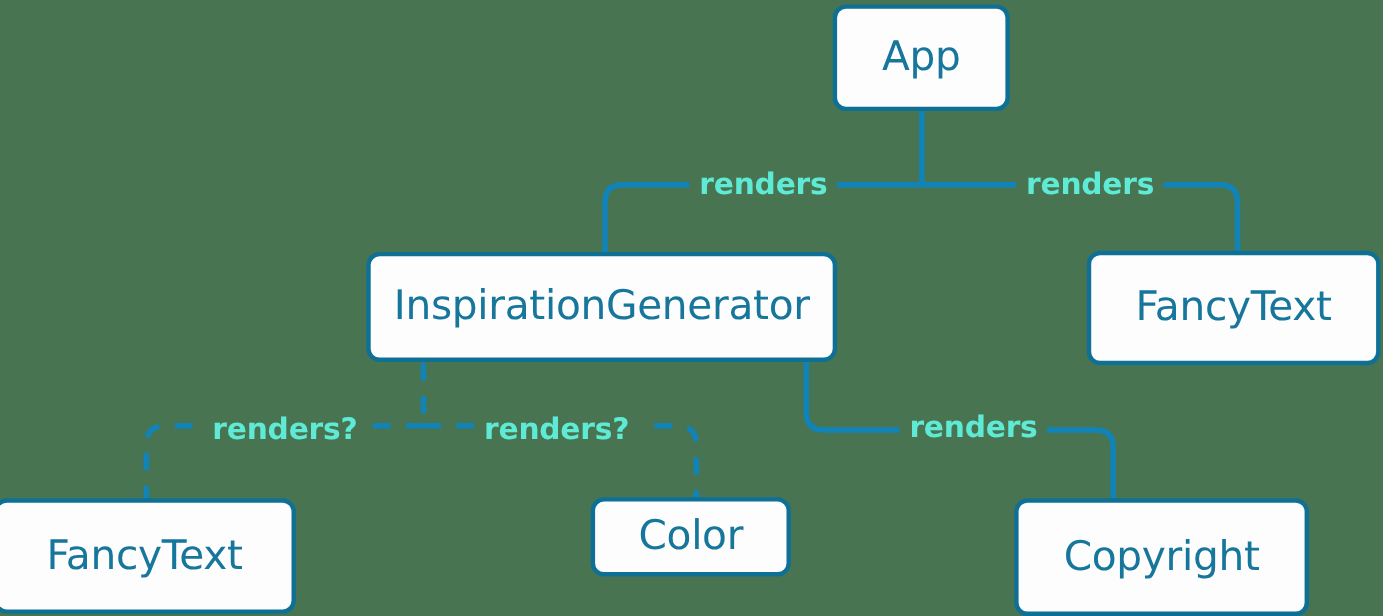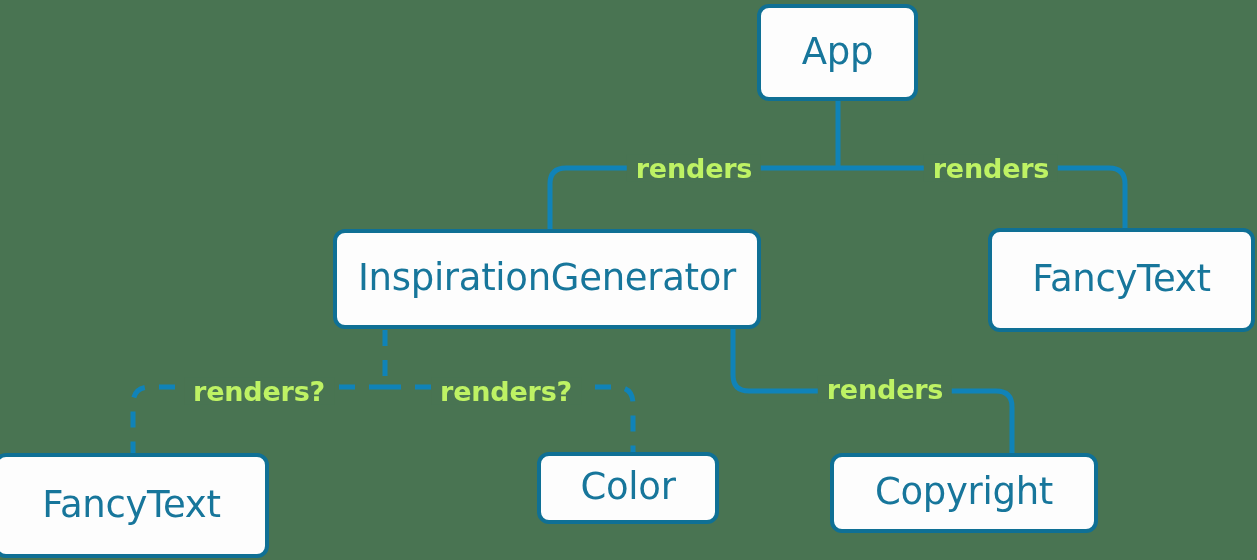--- a/index.html
+++ b/index.html
@@ -33,21 +33,21 @@
     stroke-width: 5;
     stroke-linecap: butt;
     stroke-linejoin: round;
   }
   .edge-path.dashed {
     stroke-dasharray: 16 14;
     stroke-linecap: butt;
   }
   .edge-label {
     position: absolute;
-    color: #bef264;
+    color: #5eead4;
     font-size: 27px;
     font-weight: 600;
     letter-spacing: -0.2px;
     white-space: nowrap;
     transform: translate(-50%, -50%);
     background: #497452;
     padding: 0 9px;
     line-height: 1;
   }
   .node {
@@ -112,17 +112,17 @@
   </div>
 
   <div class="node" style="left:-6px; top:453px; width:275px; height:105px;">
     <span class="node-label">FancyText</span>
   </div>
 
   <div class="node" style="left:537px; top:452px; width:182px; height:72px;">
     <span class="node-label">Color</span>
   </div>
 
-  <div class="node" style="left:830px; top:453px; width:268px; height:80px;">
+  <div class="node" style="left:922px; top:453px; width:268px; height:107px;">
     <span class="node-label">Copyright</span>
   </div>
 
 </div>
 
 </body></html>

